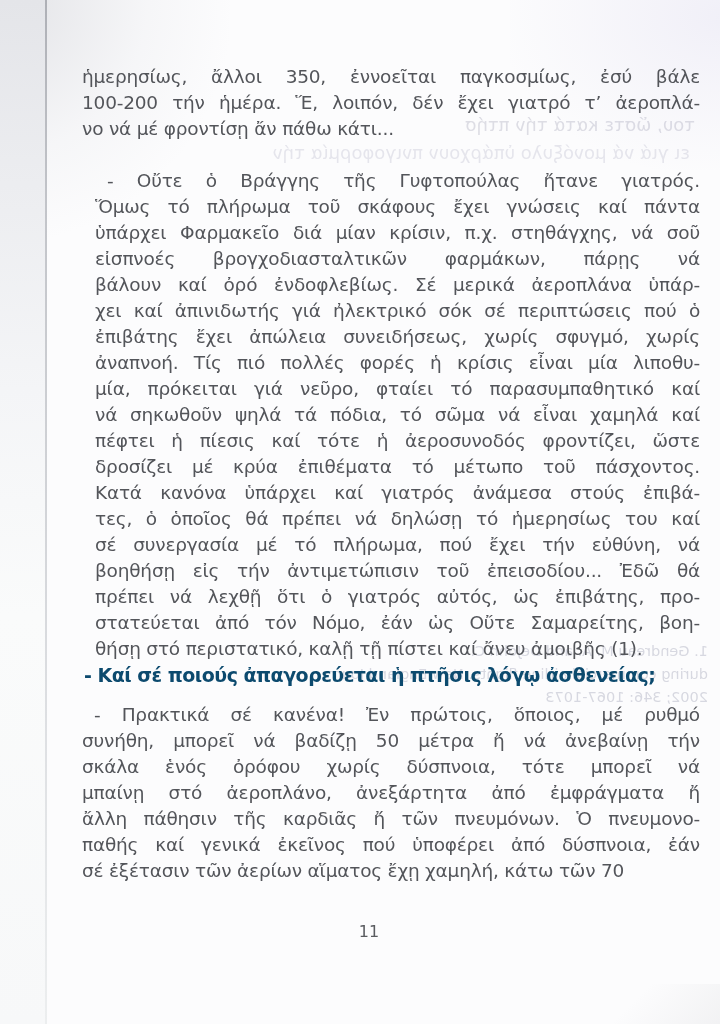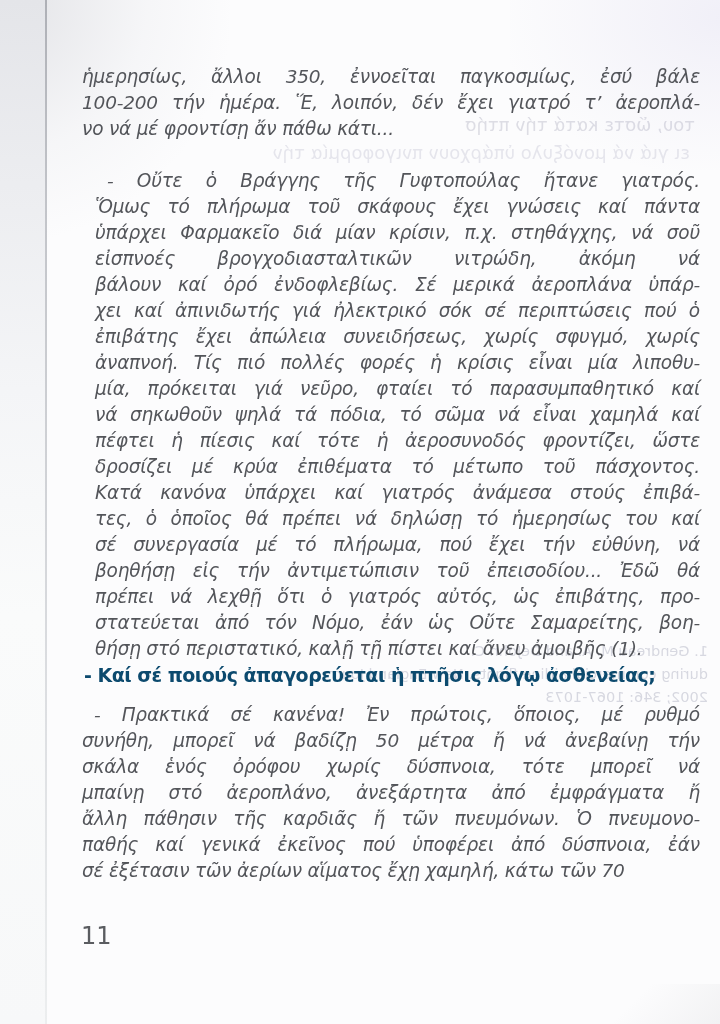--- a/index.html
+++ b/index.html
@@ -51,21 +51,21 @@
   
   .text-block {
     position: absolute;
     left: 82px; top: 64px;
     width: 618px;
     color: #53555a;
     font-size: 18.5px;
     letter-spacing: -0.2px;
     z-index: 3;
   }
-  .para { margin: 0; font-style: italic; }
+  .para { margin: 0; }
   .para + .para { margin-top: 26px; margin-left: 13px; }
   .tline {
     height: 26px;
     line-height: 26px;
     text-align: justify;
     text-align-last: justify;
     white-space: normal;
     overflow: visible;
   }
   .tline.lastline { text-align-last: left; }
@@ -75,25 +75,25 @@
     height: 27px;
     line-height: 27px;
     font-weight: bold;
     font-size: 19px;
     letter-spacing: -0.5px;
     color: #0c4a6e;
     text-indent: 2px;
   }
   .page-number {
     position: absolute;
-    left: 81px; top: 922px;
+    left: 60px; top: 922px;
     width: 618px;
-    text-align: left;
+    text-align: center;
     color: #5a5c60;
-    font-size: 24px;
+    font-size: 16px;
     z-index: 3;
   }
   
   .bleed {
     position: absolute;
     transform: scaleX(-1);
     pointer-events: none;
     z-index: 1;
   }
   .bleed-top-1 {
@@ -136,21 +136,21 @@
   <div class="text-block">
       <div class="para">
         <div class="tline">ἡμερησίως, ἄλλοι 350, ἐννοεῖται παγκοσμίως, ἐσύ βάλε</div>
         <div class="tline">100-200 τήν ἡμέρα. Ἕ, λοιπόν, δέν ἔχει γιατρό τ’ ἀεροπλά-</div>
         <div class="tline lastline">νο νά μέ φροντίσῃ ἄν πάθω κάτι...</div>
       </div>
       <div class="para">
         <div class="tline indent">- Οὔτε ὁ Βράγγης τῆς Γυφτοπούλας ἤτανε γιατρός.</div>
         <div class="tline">Ὅμως τό πλήρωμα τοῦ σκάφους ἔχει γνώσεις καί πάντα</div>
         <div class="tline">ὑπάρχει Φαρμακεῖο διά μίαν κρίσιν, π.χ. στηθάγχης, νά σοῦ</div>
-        <div class="tline">εἰσπνοές βρογχοδιασταλτικῶν νιτρώδη, ἀκόμη νά</div>
+        <div class="tline">εἰσπνοές βρογχοδιασταλτικῶν φαρμάκων, πάρῃς νά</div>
         <div class="tline">βάλουν καί ὀρό ἐνδοφλεβίως. Σέ μερικά ἀεροπλάνα ὑπάρ-</div>
         <div class="tline">χει καί ἀπινιδωτής γιά ἠλεκτρικό σόκ σέ περιπτώσεις πού ὁ</div>
         <div class="tline">ἐπιβάτης ἔχει ἀπώλεια συνειδήσεως, χωρίς σφυγμό, χωρίς</div>
         <div class="tline">ἀναπνοή. Τίς πιό πολλές φορές ἡ κρίσις εἶναι μία λιποθυ-</div>
         <div class="tline">μία, πρόκειται γιά νεῦρο, φταίει τό παρασυμπαθητικό καί</div>
         <div class="tline">νά σηκωθοῦν ψηλά τά πόδια, τό σῶμα νά εἶναι χαμηλά καί</div>
         <div class="tline">πέφτει ἡ πίεσις καί τότε ἡ ἀεροσυνοδός φροντίζει, ὥστε</div>
         <div class="tline">δροσίζει μέ κρύα ἐπιθέματα τό μέτωπο τοῦ πάσχοντος.</div>
         <div class="tline">Κατά κανόνα ὑπάρχει καί γιατρός ἀνάμεσα στούς ἐπιβά-</div>
         <div class="tline">τες, ὁ ὁποῖος θά πρέπει νά δηλώσῃ τό ἡμερησίως του καί</div>

